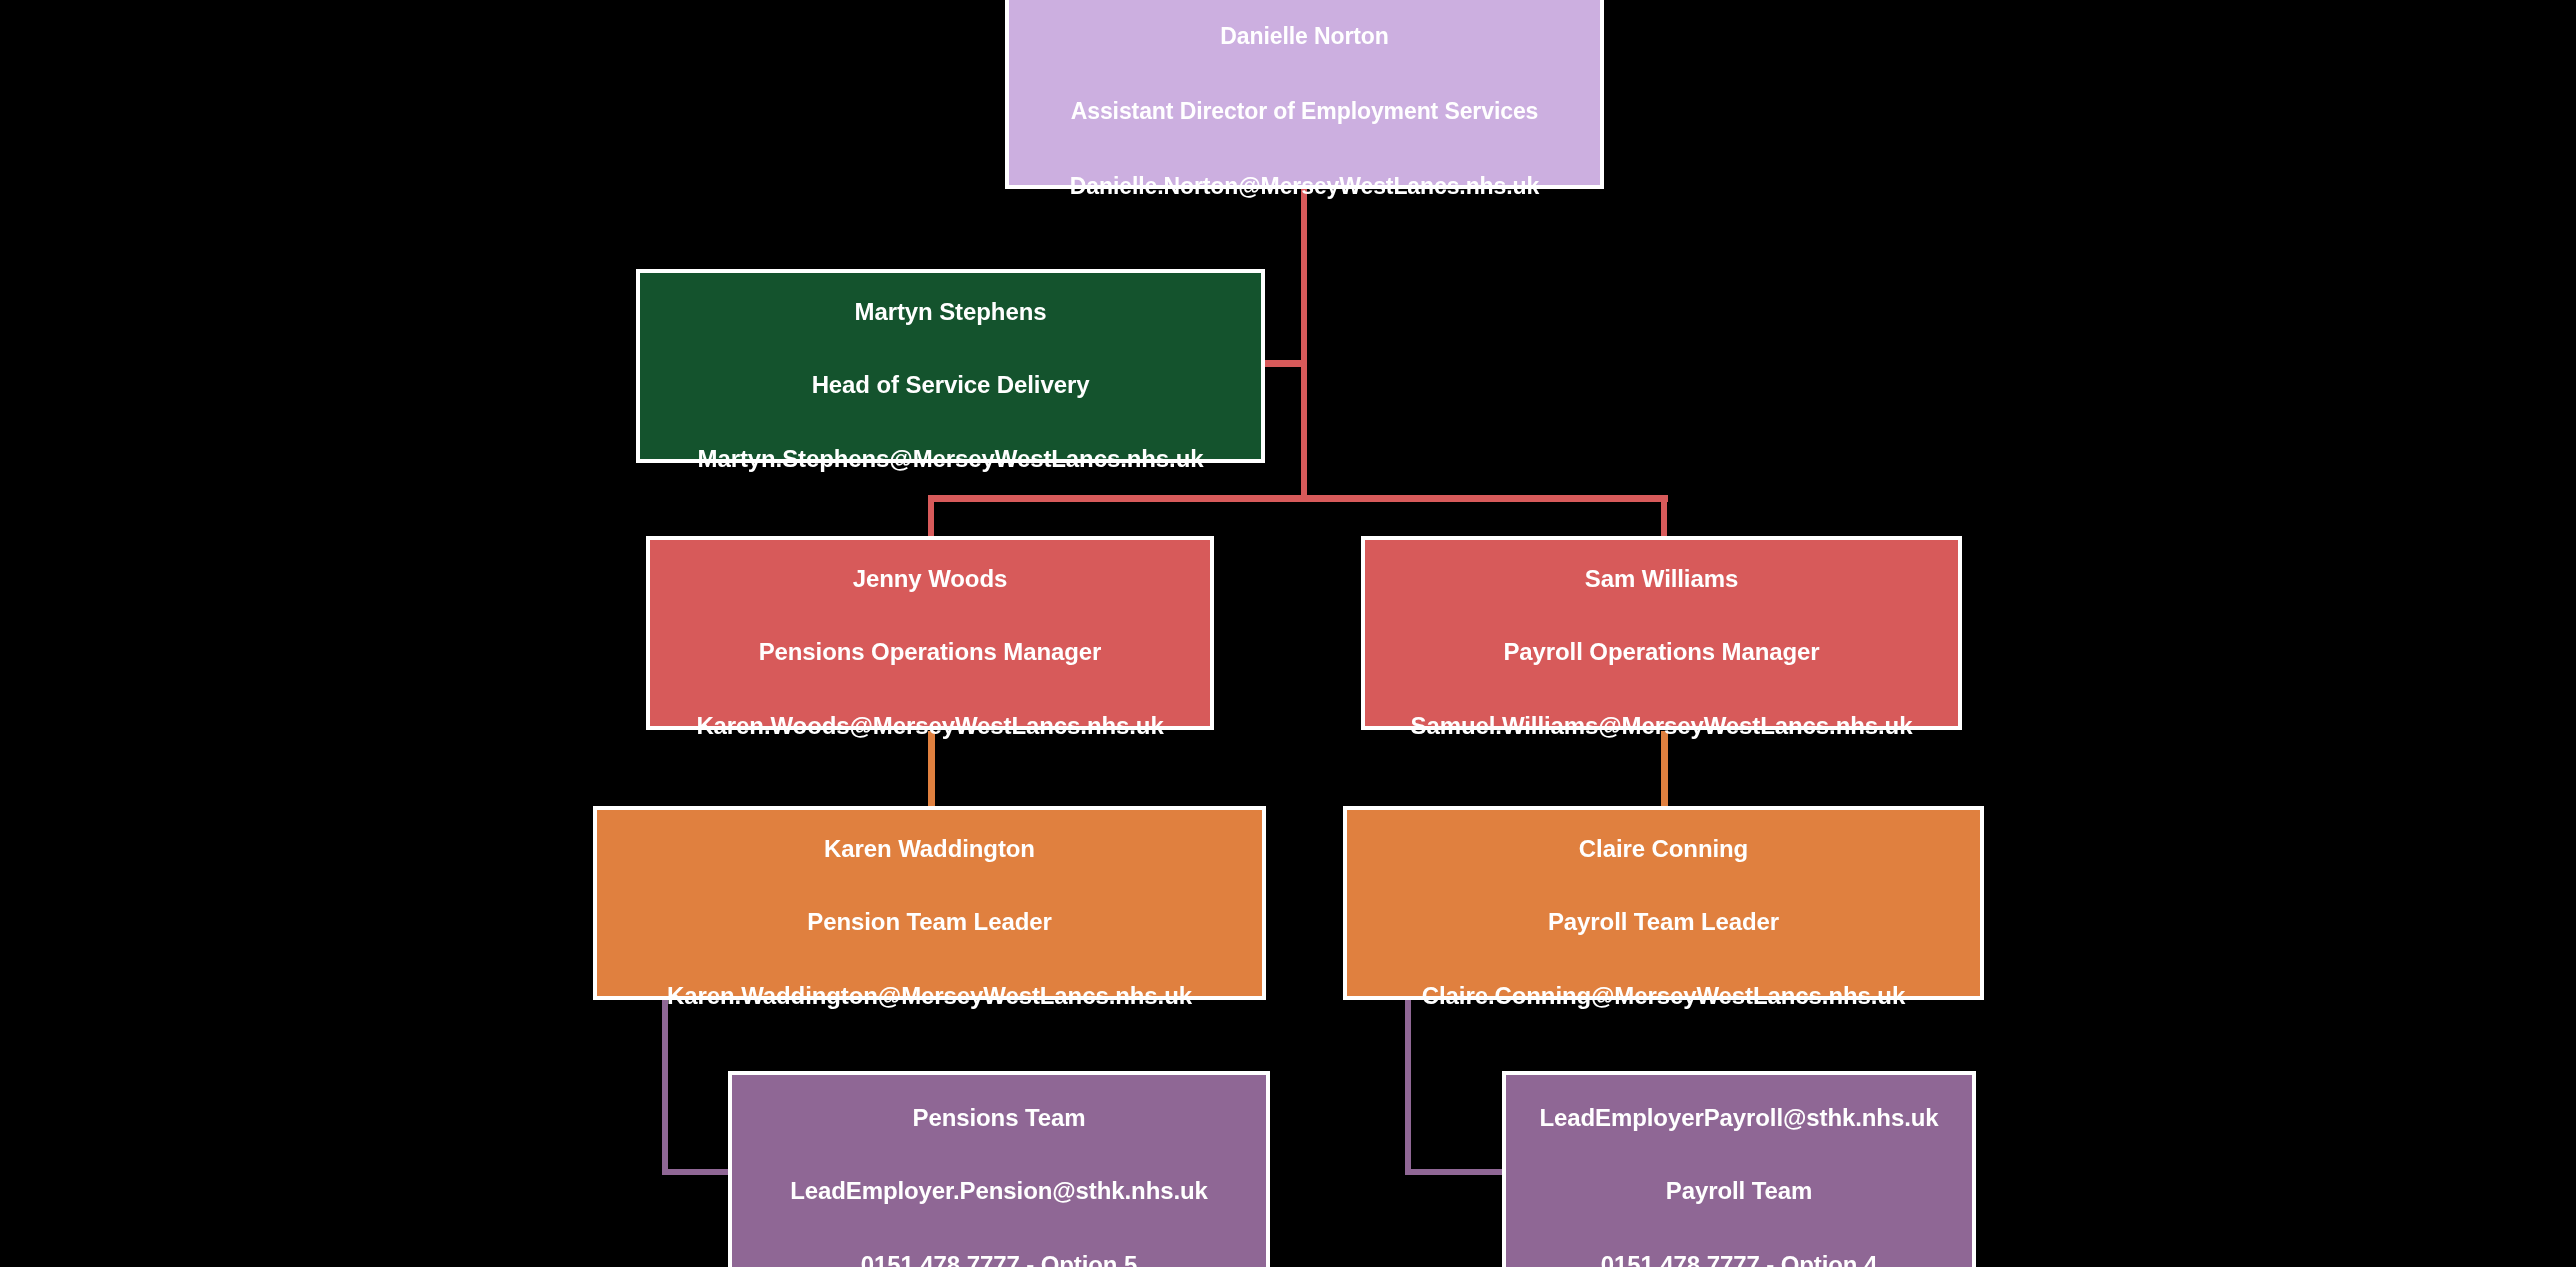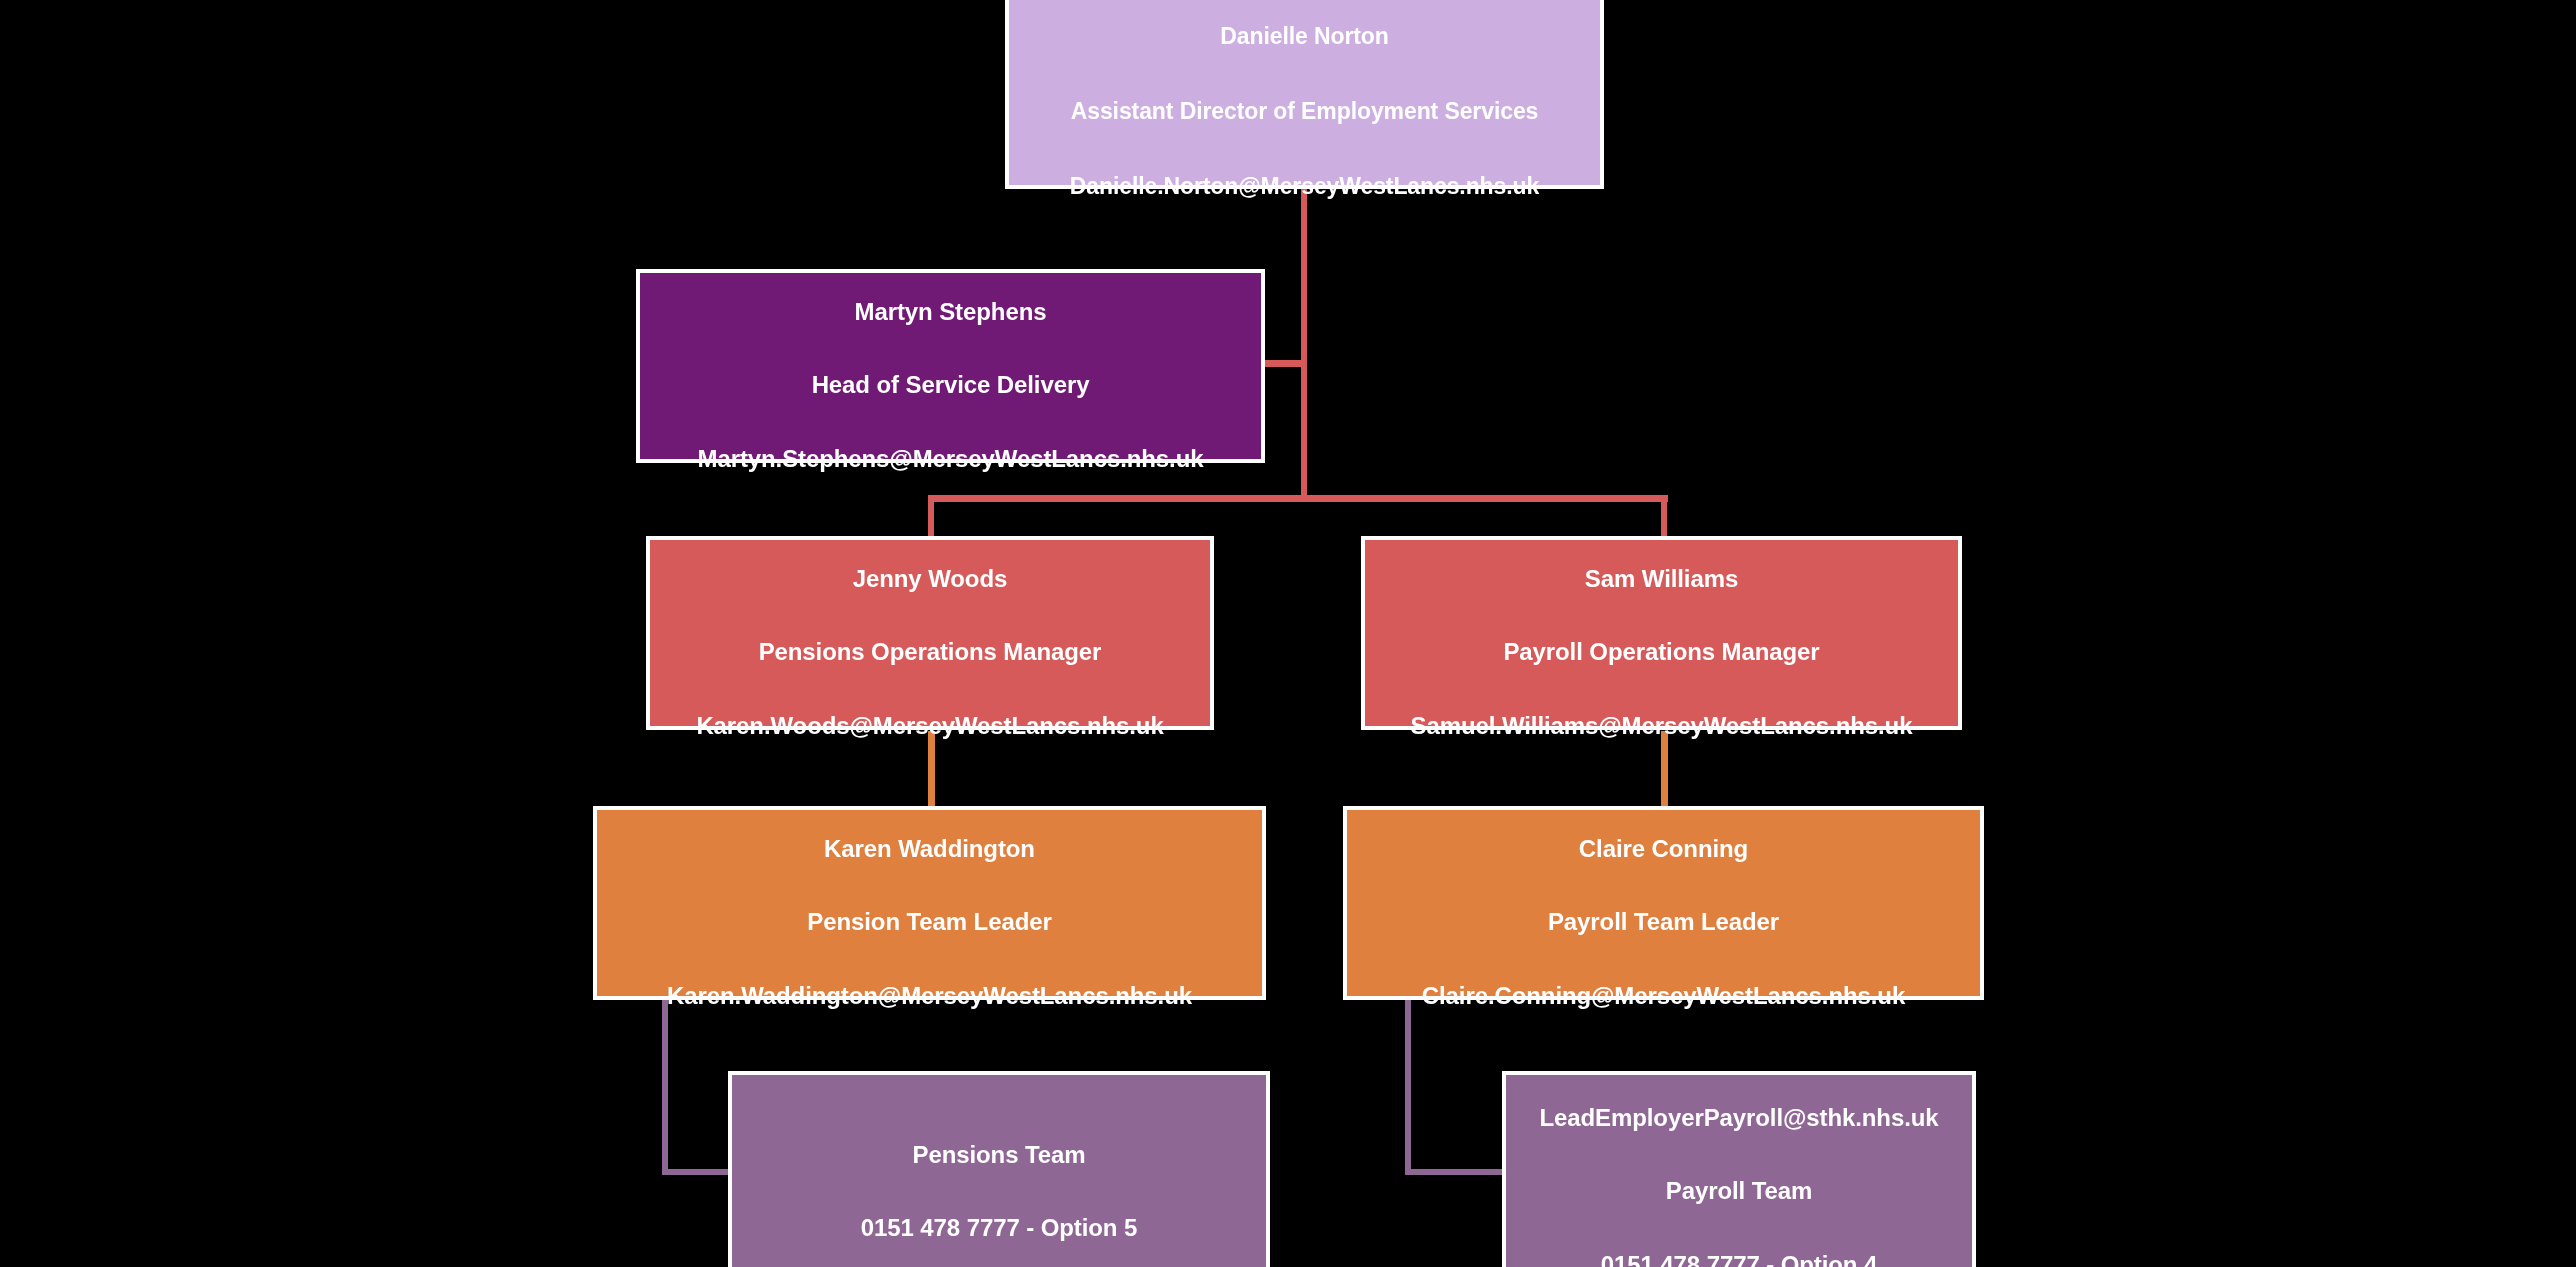--- a/index.html
+++ b/index.html
@@ -46,21 +46,21 @@
     line-height: 1.42;
     white-space: nowrap;
     letter-spacing: -0.1px;
     margin-top: 39px;
   }
   .node .line.name  { font-weight: bold; }
   .node .line.title { font-weight: bold; }
   .node .line.contact { font-weight: bold; }
 
   .lvl-director { background: #CCAFE0; }
-  .lvl-head     { background: #701a75; align-items: flex-end; }
+  .lvl-head     { background: #14532d; align-items: flex-end; }
   .lvl-manager  { background: #D75A5A; }
   .lvl-leader   { background: #E0803F; }
   .lvl-team     { background: #8F6795; }
 
   
   #node-danielle { left: 1005px; top: -4.6px;    width: 599px; height: 194px; font-size: 23px; }
   #node-martyn   { left: 636px; top: 269px;   width: 629px; height: 194px; font-size: 24px; }
   #node-jenny    { left: 646px; top: 536px;   width: 568px;  height: 194px; font-size: 24px; align-items: flex-end; }
   #node-sam      { left: 1361px; top: 536px;   width: 601px; height: 194px; font-size: 24px; }
   #node-karen    { left: 593px; top: 806px;  width: 673px; height: 194px; font-size: 24px; }
@@ -122,20 +122,21 @@
   </div>
 
   <div class="node lvl-leader" id="node-claire">
     <span class="line name">Claire Conning</span>
     <span class="line title">Payroll Team Leader</span>
     <span class="line contact">Claire.Conning@MerseyWestLancs.nhs.uk</span>
   </div>
 
   <div class="node lvl-team" id="node-pensions">
     <span class="line name">Pensions Team</span>
+    <span class="line title">LeadEmployer.Pension@sthk.nhs.uk</span>
     <span class="line contact">0151 478 7777 - Option  5</span>
   </div>
 
   <div class="node lvl-team" id="node-payroll">
     <span class="line title">LeadEmployerPayroll@sthk.nhs.uk</span>
     <span class="line name">Payroll Team</span>
     <span class="line contact">0151 478 7777 - Option 4</span>
   </div>
 
 </div>

